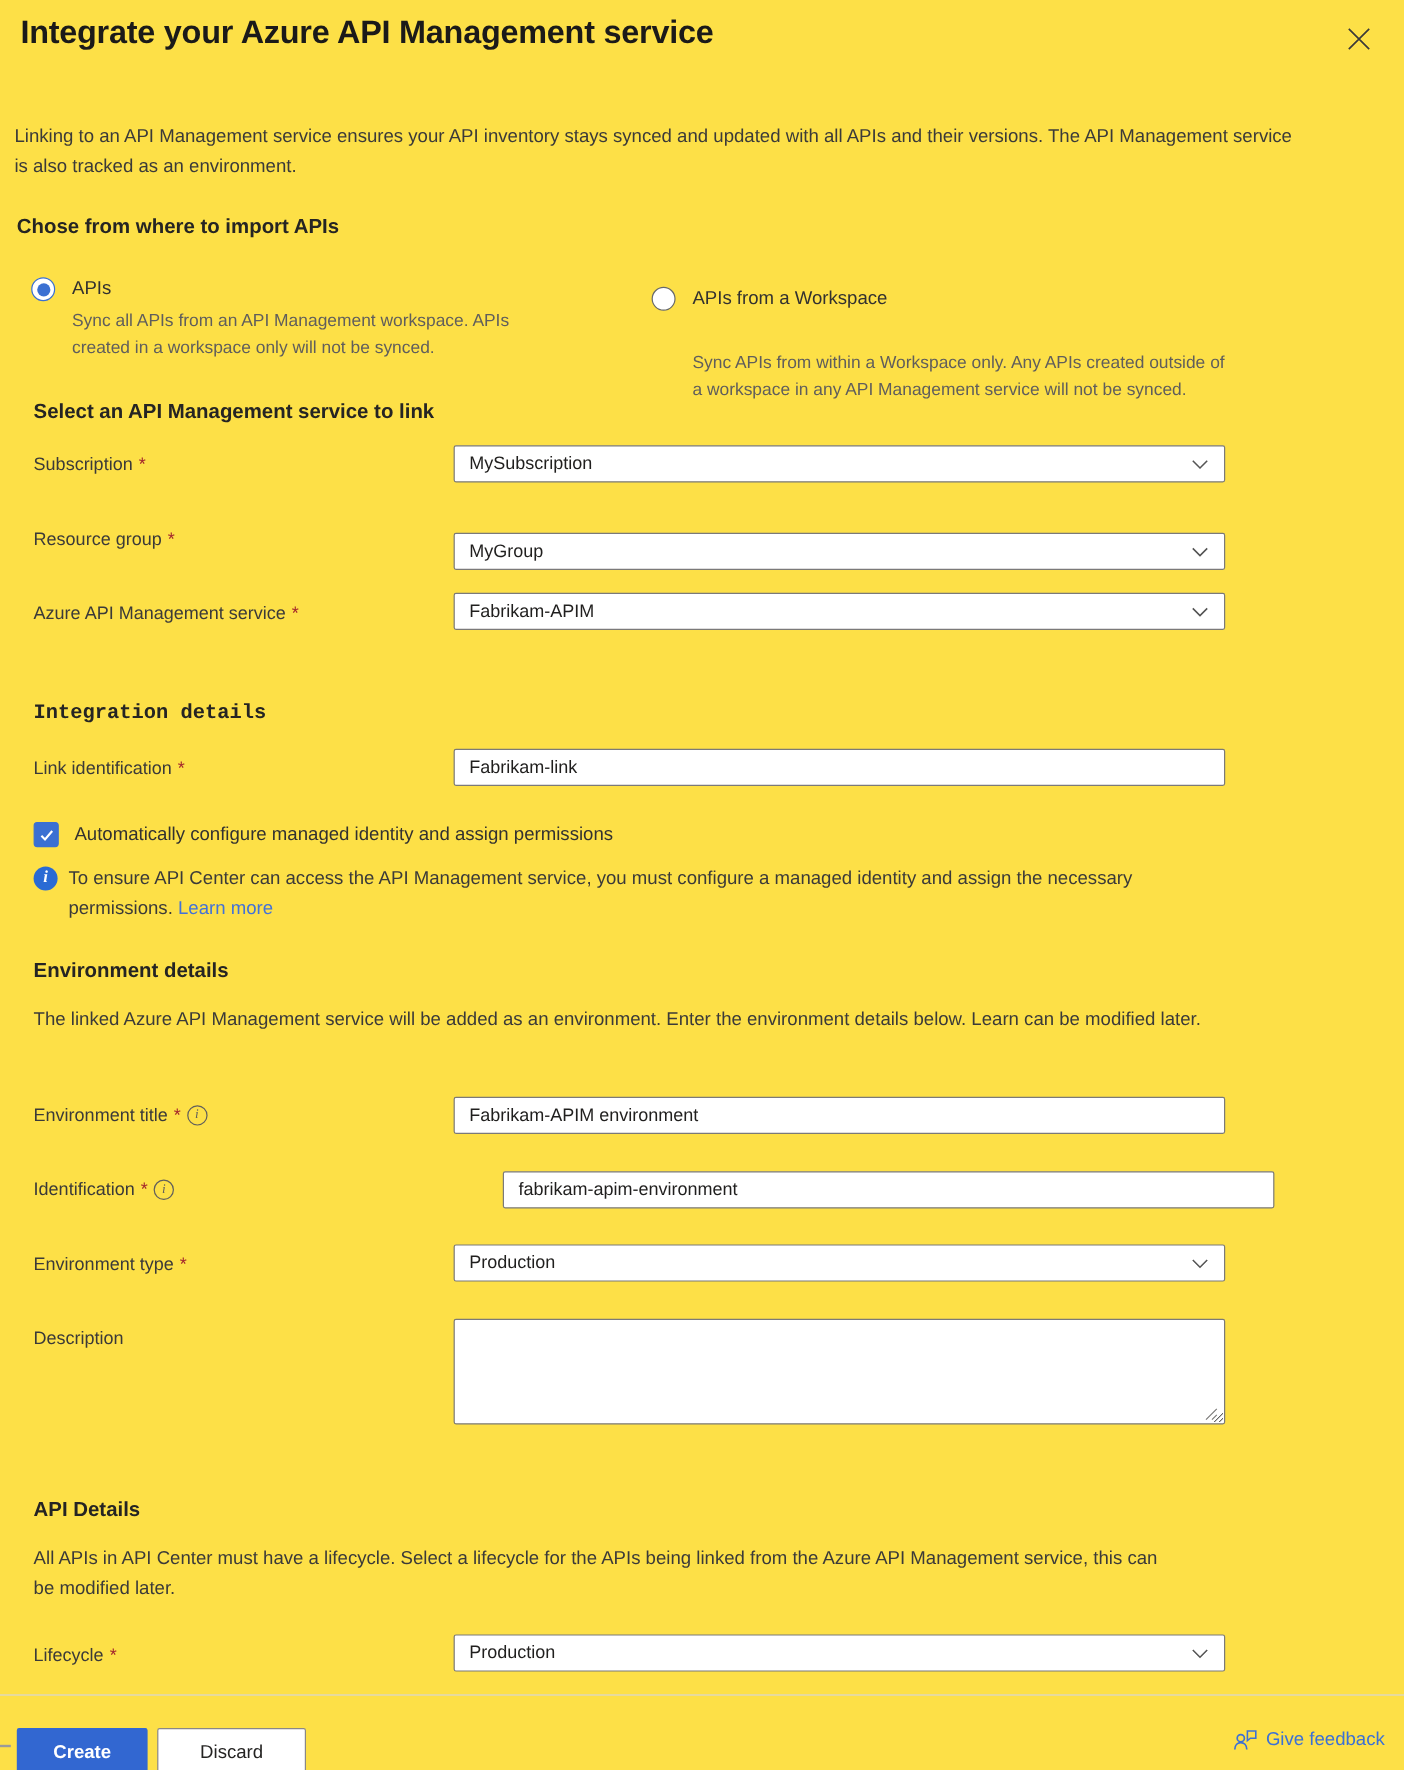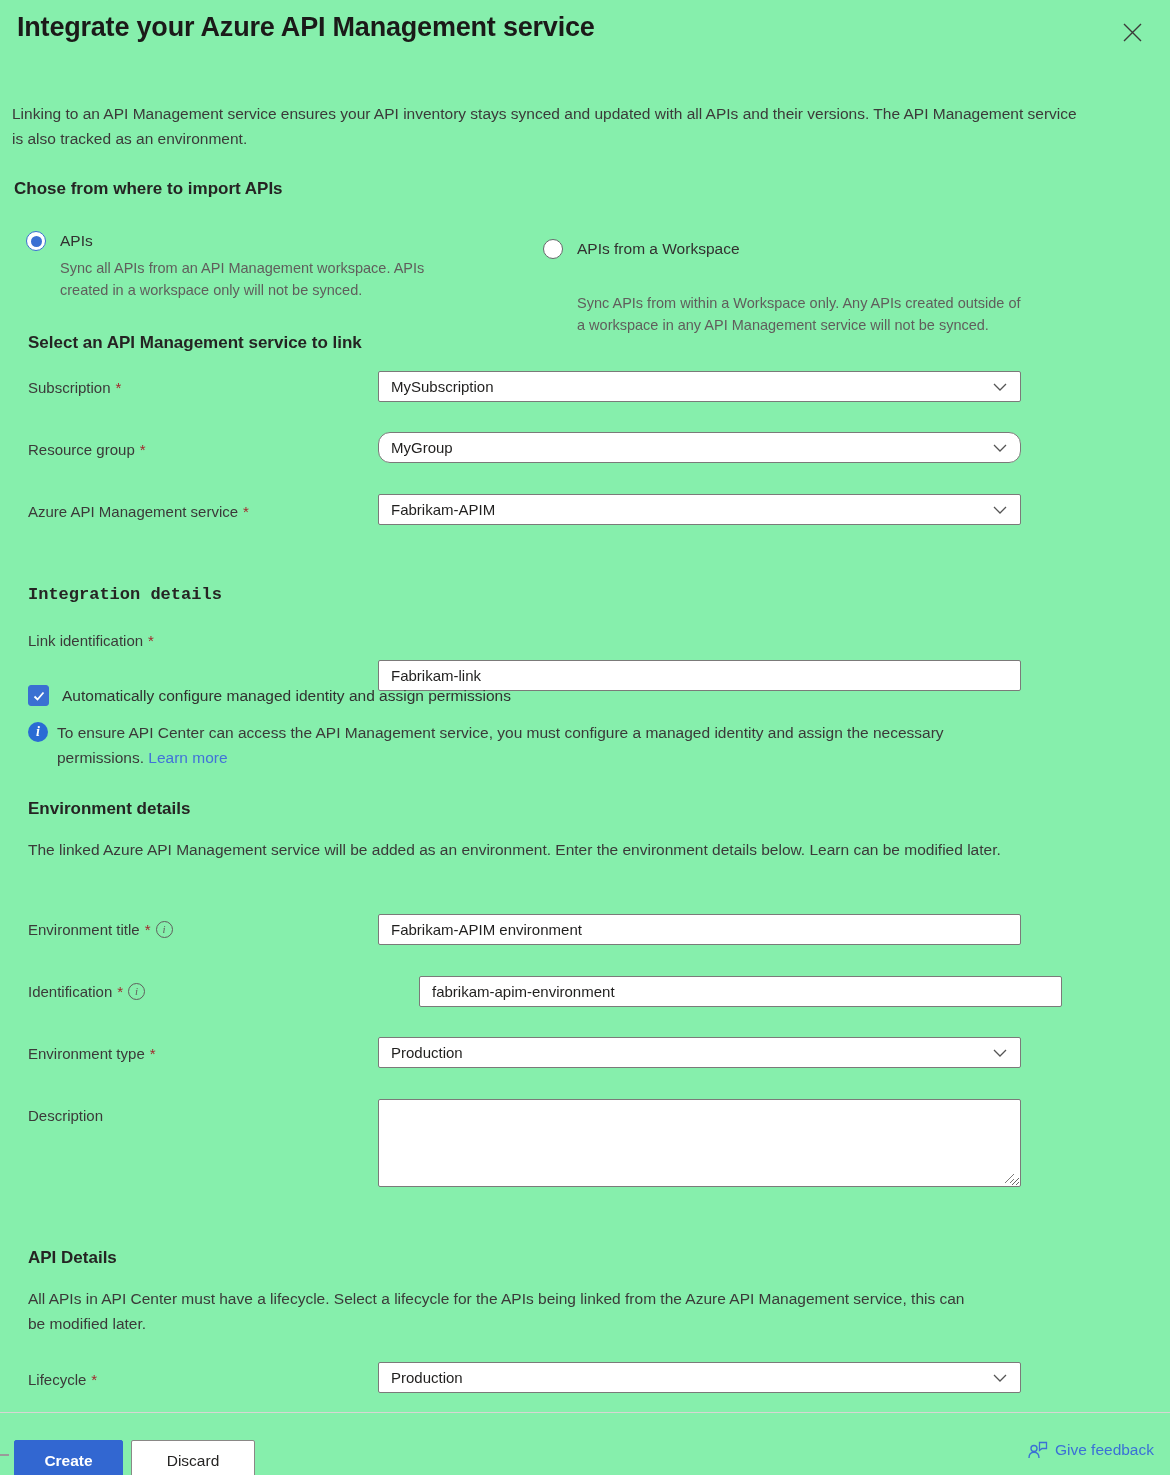--- a/index.html
+++ b/index.html
@@ -5,21 +5,21 @@
   * { box-sizing: border-box; margin: 0; padding: 0; }
   html, body { background: #ffffff; }
   body {
     font-family: "Liberation Sans", "DejaVu Sans", sans-serif;
     color: #323130;
   }
   .canvas {
     position: relative;
     width: 1170px;
     height: 1475px;
-    background: #86efac;
+    background: #fde047;
     overflow: hidden;
   }
 
   
   .page-title {
     position: absolute; left: 17px; top: 12px;
     font-size: 27px; font-weight: 700; color: #1b1a19;
     letter-spacing: -0.2px;
   }
   .close-btn {
@@ -197,21 +197,21 @@
     <span class="combo-value">MySubscription</span>
     <svg class="chev" width="16" height="16" viewBox="0 0 16 16">
       <path d="M2 5 l6 6 6 -6" stroke="#555" stroke-width="1.3" fill="none"></path>
     </svg>
   </div>
 
   <div class="field-label" style="left:28px; top:441px;">
     <span>Resource group</span>
     <span class="req">*</span>
   </div>
-  <div class="combo" style="top:432px;border-radius:12px;">
+  <div class="combo" style="top:444px;">
     <span class="combo-value">MyGroup</span>
     <svg class="chev" width="16" height="16" viewBox="0 0 16 16">
       <path d="M2 5 l6 6 6 -6" stroke="#555" stroke-width="1.3" fill="none"></path>
     </svg>
   </div>
 
   <div class="field-label" style="left:28px; top:503px;">
     <span>Azure API Management service</span>
     <span class="req">*</span>
   </div>
@@ -221,21 +221,21 @@
       <path d="M2 5 l6 6 6 -6" stroke="#555" stroke-width="1.3" fill="none"></path>
     </svg>
   </div>
 
   <h2 class="section-h" style="left:28px; top:585px;font-family:Liberation Mono, monospace;">Integration details</h2>
 
   <div class="field-label" style="left:28px; top:632px;">
     <span>Link identification</span>
     <span class="req">*</span>
   </div>
-  <input class="textfield" style="top: 660px;" type="text" value="Fabrikam-link">
+  <input class="textfield" style="top: 624px;" type="text" value="Fabrikam-link">
 
   <div class="checkbox-row">
     <span class="checkbox">
       <svg width="14" height="14" viewBox="0 0 14 14">
         <path d="M2.5 7.5 l3 3 6-7" stroke="#ffffff" stroke-width="1.8" fill="none"></path>
       </svg>
     </span>
     <span class="checkbox-label">Automatically configure managed identity and assign permissions</span>
   </div>
 

